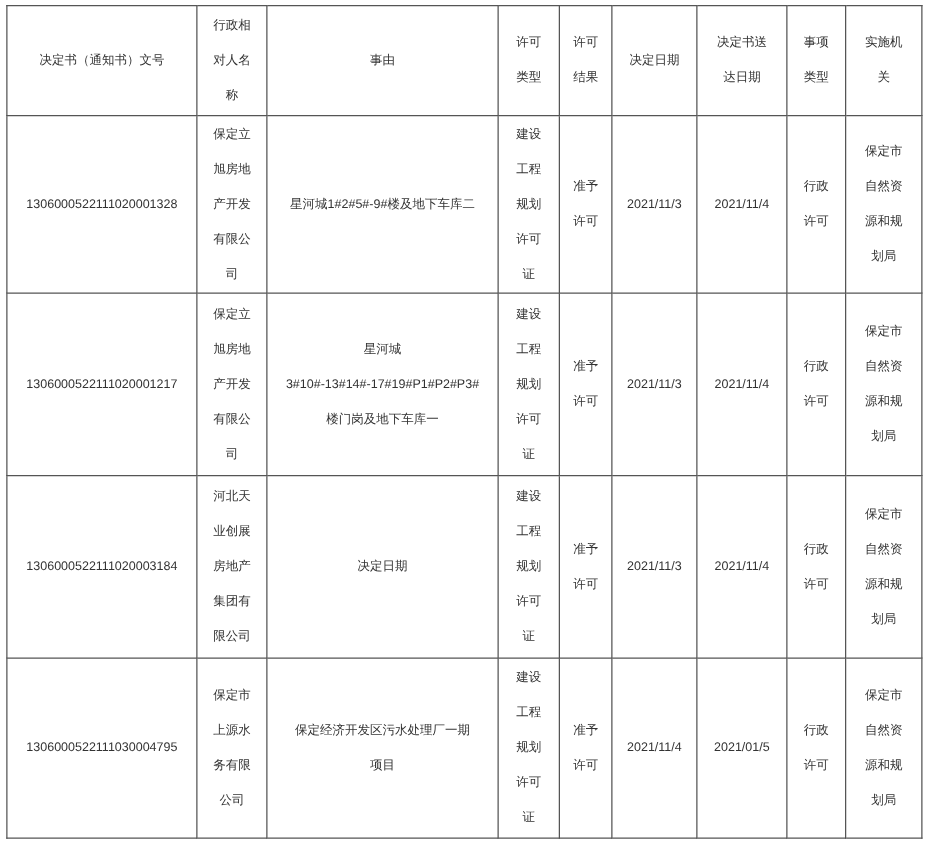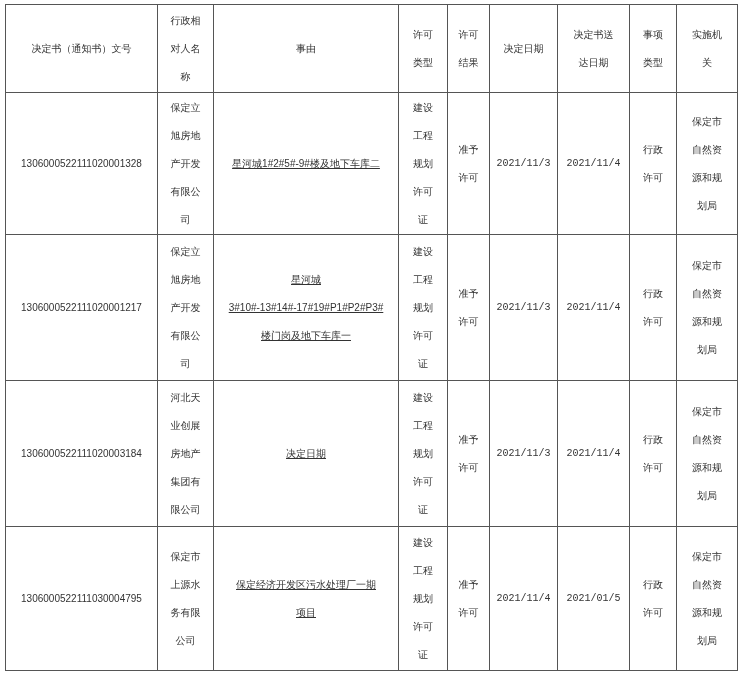--- a/index.html
+++ b/index.html
@@ -38,22 +38,22 @@
     white-space: pre-line;
     overflow: hidden;
     word-break: break-all;
   }
   tr.r-head  { height: 88px; }
   tr.r-b0    { height: 142px; }
   tr.r-b1    { height: 146px; }
   tr.r-b2    { height: 146px; }
   tr.r-b3    { height: 144px; }
   td.cell-docno  { font-size: 11.5px; letter-spacing: 0; }
-  td.cell-reason { font-size: 11.5px; text-decoration: underline; }
-  td.cell-date   { font-size: 12px; font-family: Liberation Mono, monospace; }
+  td.cell-reason { font-size: 11.5px; }
+  td.cell-date   { font-size: 12px; }
 </style>
 </head>
 <body>
 
 <div class="page">
   <table class="permit-table">
     <colgroup>
       <col style="width:152px">
       <col style="width:56px">
       <col style="width:185px">

